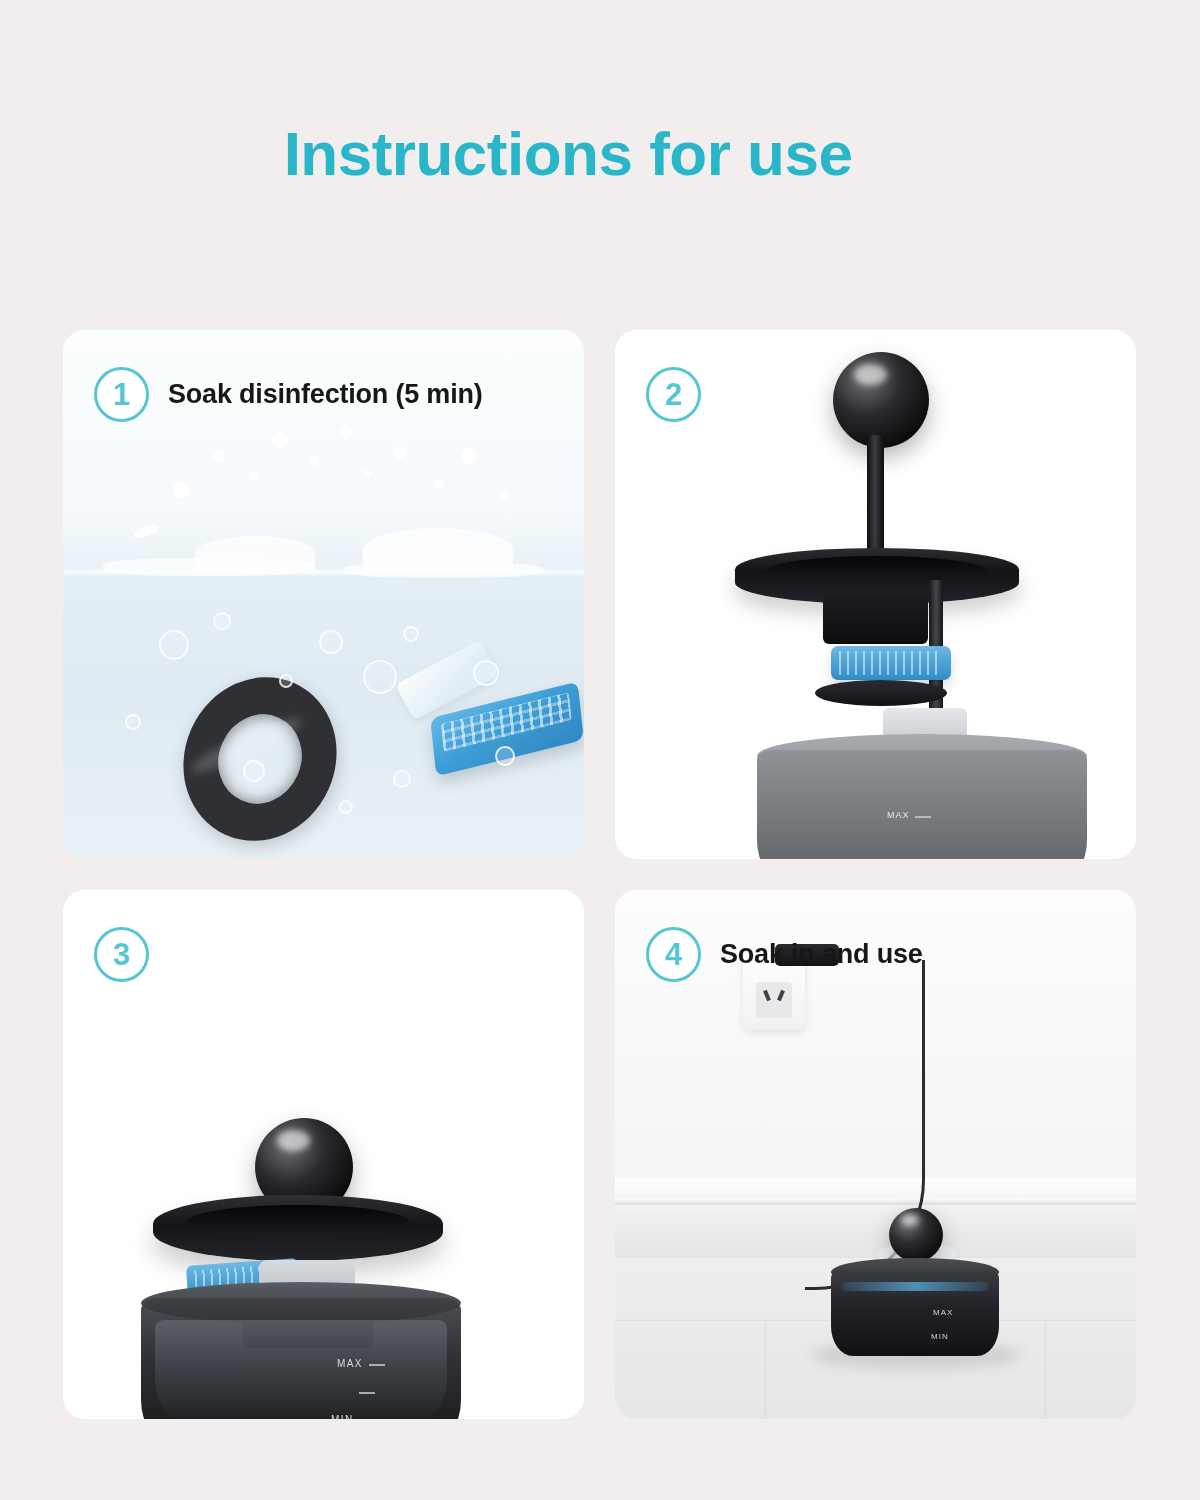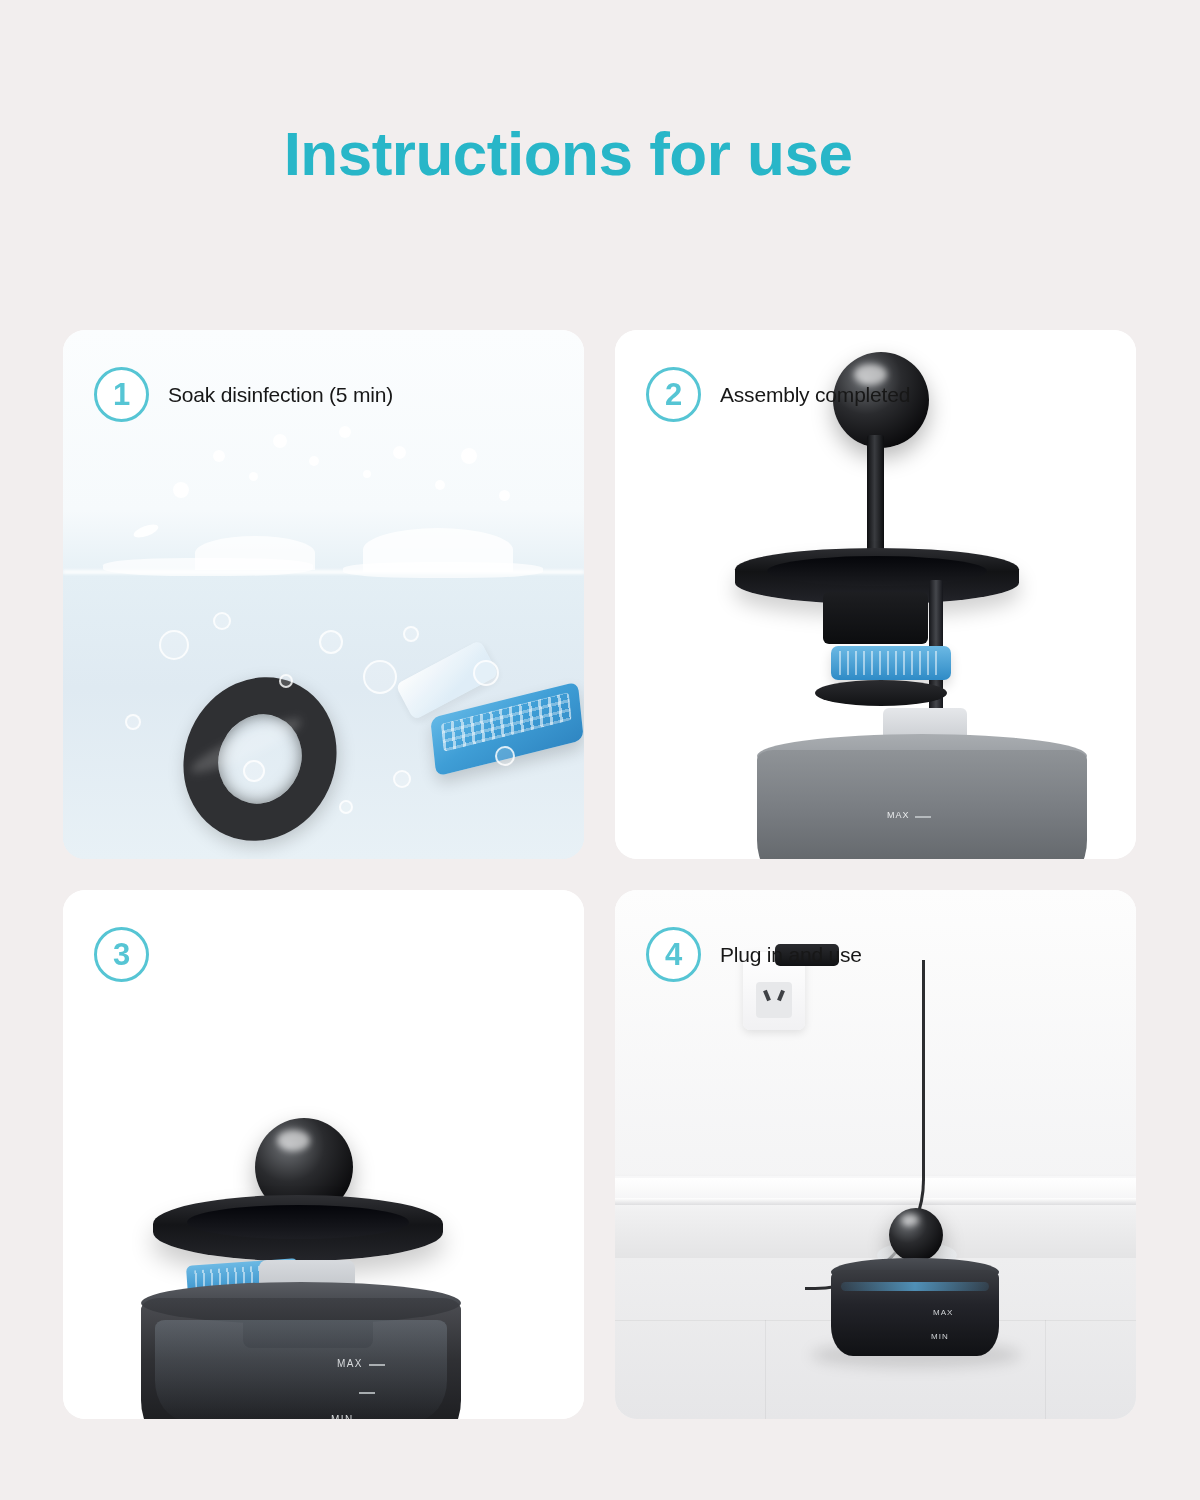--- a/index.html
+++ b/index.html
@@ -65,22 +65,22 @@
     font-size: 31px;
     font-weight: bold;
     display: flex;
     align-items: center;
     justify-content: center;
     flex: 0 0 auto;
     background: #fff;
   }
 
   .card-title {
-    font-size: 21px;
-    font-weight: normal;
+    font-size: 27px;
+    font-weight: bold;
     color: #171717;
     letter-spacing: -0.2px;
     white-space: nowrap;
   }
 
   .card-figure {
     position: absolute;
     left: 0;
     top: 0;
     width: 521px;
@@ -494,21 +494,20 @@
         <div class="c2-cyl"></div>
         <div class="c2-sponge"></div>
         <div class="c2-base-top"></div>
         <div class="c2-base"></div>
         <div class="c2-max">MAX</div>
         <div class="tick" style="left:300px;top:486px;"></div>
       </div>
 
       <div class="card-head">
         <div class="badge">2</div>
-        <div class="card-title">Assembly completed</div>
       </div>
     </div>
 
     <div class="card">
       <div class="card-figure">
         <div class="c3-bg"></div>
         <div class="ball" style="left:192px;top:228px;width:98px;height:98px;"></div>
         <div class="c3-tray">
           <div class="c3-tray-in"></div>
         </div>
@@ -552,18 +551,18 @@
         <div class="ball c4-ball"></div>
         <div class="c4-base-top"></div>
         <div class="c4-base"></div>
         <div class="c4-blue"></div>
         <div class="c4-mark" style="left:318px;top:418px;">MAX</div>
         <div class="c4-mark" style="left:316px;top:442px;">MIN</div>
       </div>
 
       <div class="card-head">
         <div class="badge">4</div>
-        <div class="card-title">Plug in and use</div>
+        <div class="card-title">Soak in and use</div>
       </div>
     </div>
 
   </div>
 </div>
 
 </body></html>

